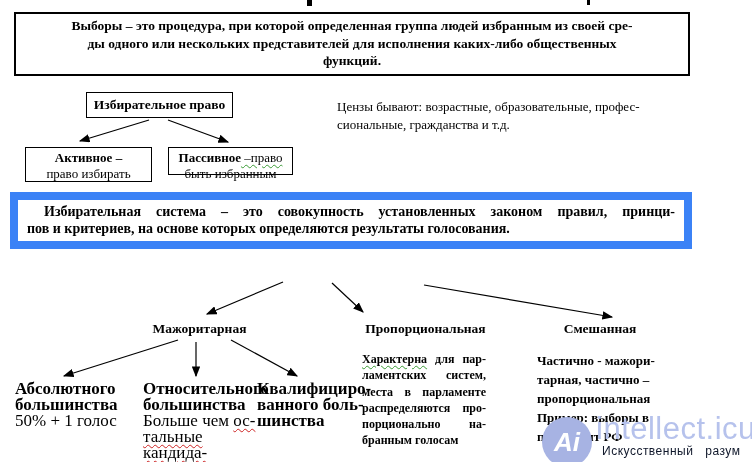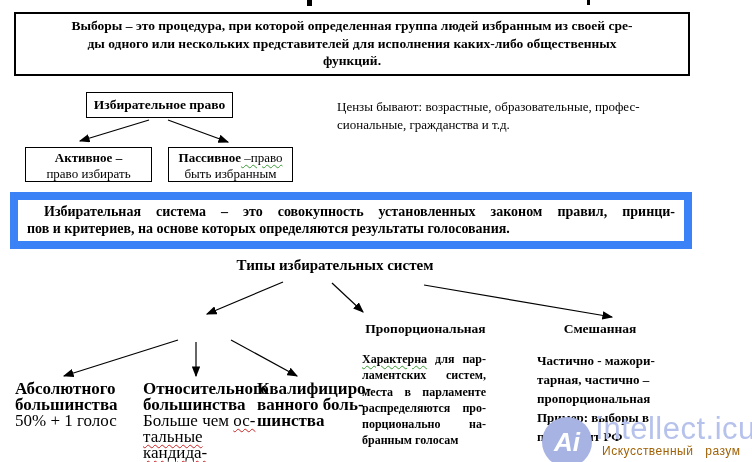--- a/index.html
+++ b/index.html
@@ -26,21 +26,21 @@
     left:86px; top:92px; width:147px; height:26px;
     border:1.5px solid #000; font-weight:bold; font-size:13.5px;
     line-height:23px; text-align:center;
   }
   #box-active {
     left:25px; top:147px; width:127px; height:35px;
     border:1.5px solid #000; font-size:13px; line-height:15.5px;
     text-align:center; padding-top:2px;
   }
   #box-passive {
-    left:168px; top:147px; width:125px; height:35px;
+    left:168px; top:147px; width:125px; height:28px;
     border:1.5px solid #000; font-size:13px; line-height:15.5px;
     text-align:center; padding-top:2px;
   }
   #census { left:337px; top:98px; width:340px; font-size:13px; line-height:17.5px; }
   #box-sistema {
     left:10px; top:192px; width:682px;
     border:8px solid #3b82f6; padding:4px 9px; font-weight:bold;
     font-size:14px; line-height:16.5px;
   }
   #sistema-l1 { text-indent:17px; text-align:justify; text-align-last:justify; }
@@ -77,21 +77,21 @@
     left:542px; top:417px; width:50px; height:50px; border-radius:50%;
     background:#a7b3e3; z-index:4;
     font-family:"Liberation Sans", sans-serif; font-weight:bold; font-style:italic;
     color:#fff; font-size:26px; line-height:50px; text-align:center;
   }
   #wm-site {
     left:596px; top:411px; z-index:4; color:#b6c2ec;
     font-family:"Liberation Sans", sans-serif; font-size:31px; letter-spacing:0.5px;
   }
   #wm-tagline {
-    left:602px; top:444px; z-index:4; color:#a16207;
+    left:602px; top:444px; z-index:4; color:#0f172a;
     font-family:"Liberation Sans", sans-serif; font-size:12px;
     letter-spacing:0.5px; word-spacing:8px;
   }
 </style>
 </head>
 <body>
 
 <div id="canvas">
 
   <div class="frag" style="left:307px; width:5px; height:6px;"></div>
@@ -132,22 +132,22 @@
   <div id="census" class="abs">
     <div class="ml">Цензы бывают: возрастные, образовательные, профес-
 сиональные, гражданства и т.д.</div>
   </div>
 
   <div id="box-sistema" class="abs">
     <div id="sistema-l1">Избирательная система – это совокупность установленных законом правил, принци-</div>
     <div>пов и критериев, на основе которых определяются результаты голосования.</div>
   </div>
 
-  <div id="types-heading" class="abs">Типы избирательных систем</div>
 
+  <div id="lbl-mazh" class="branch-label">Мажоритарная</div>
   <div id="lbl-prop" class="branch-label">Пропорциональная</div>
   <div id="lbl-smesh" class="branch-label">Смешанная</div>
 
   <div id="col-abs" class="col">
     <div class="title ml">Абсолютного
 большинства</div>
     <div class="ml">50% + 1 голос</div>
   </div>
 
   <div id="col-rel" class="col">

